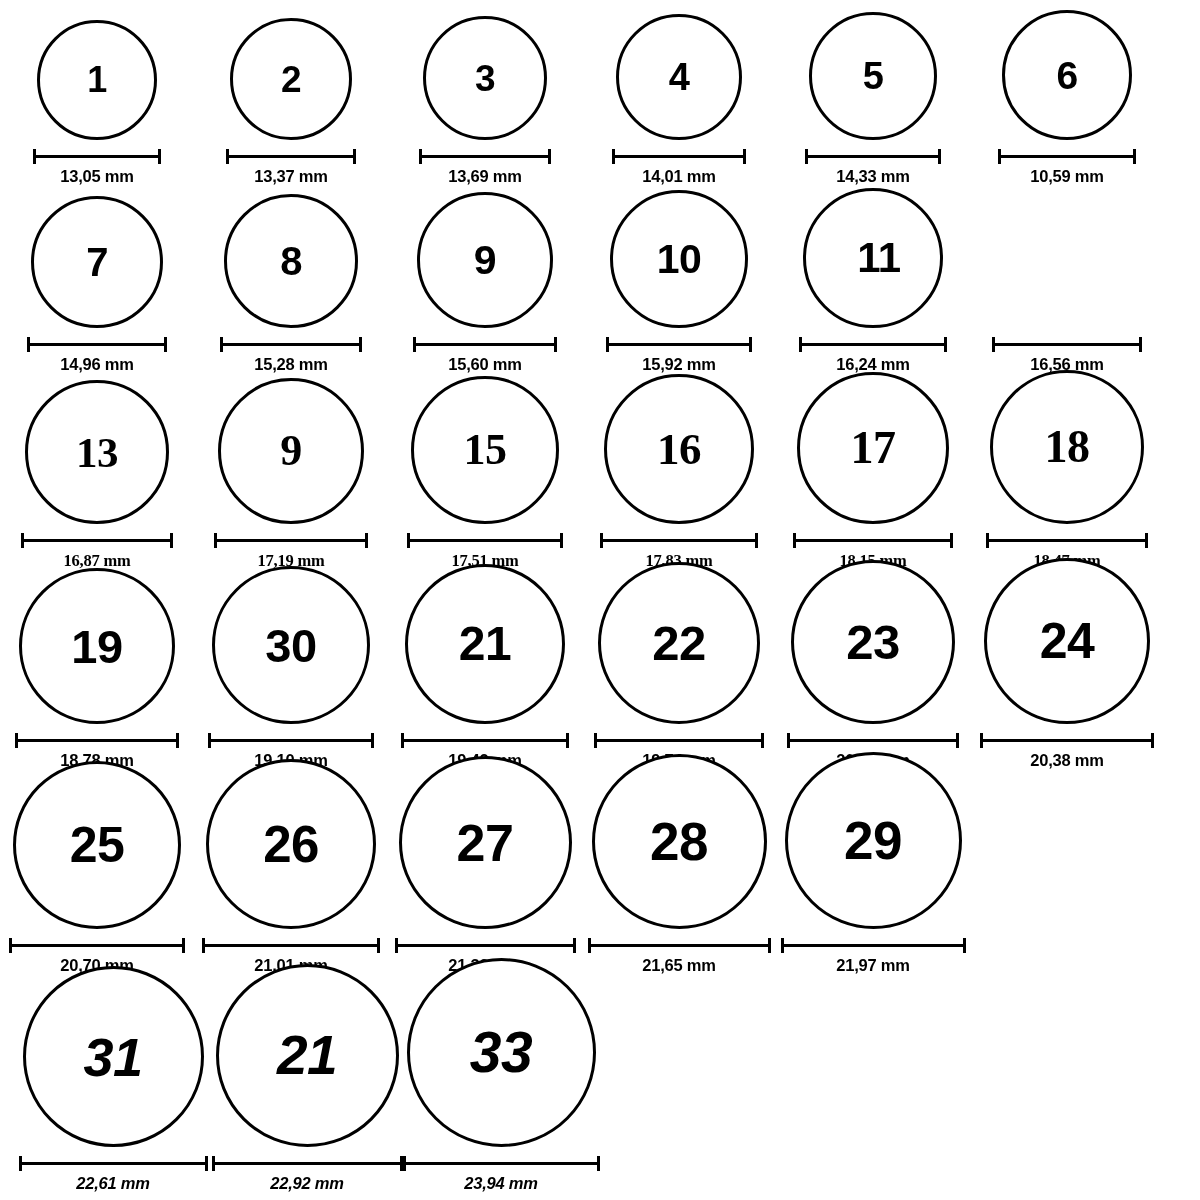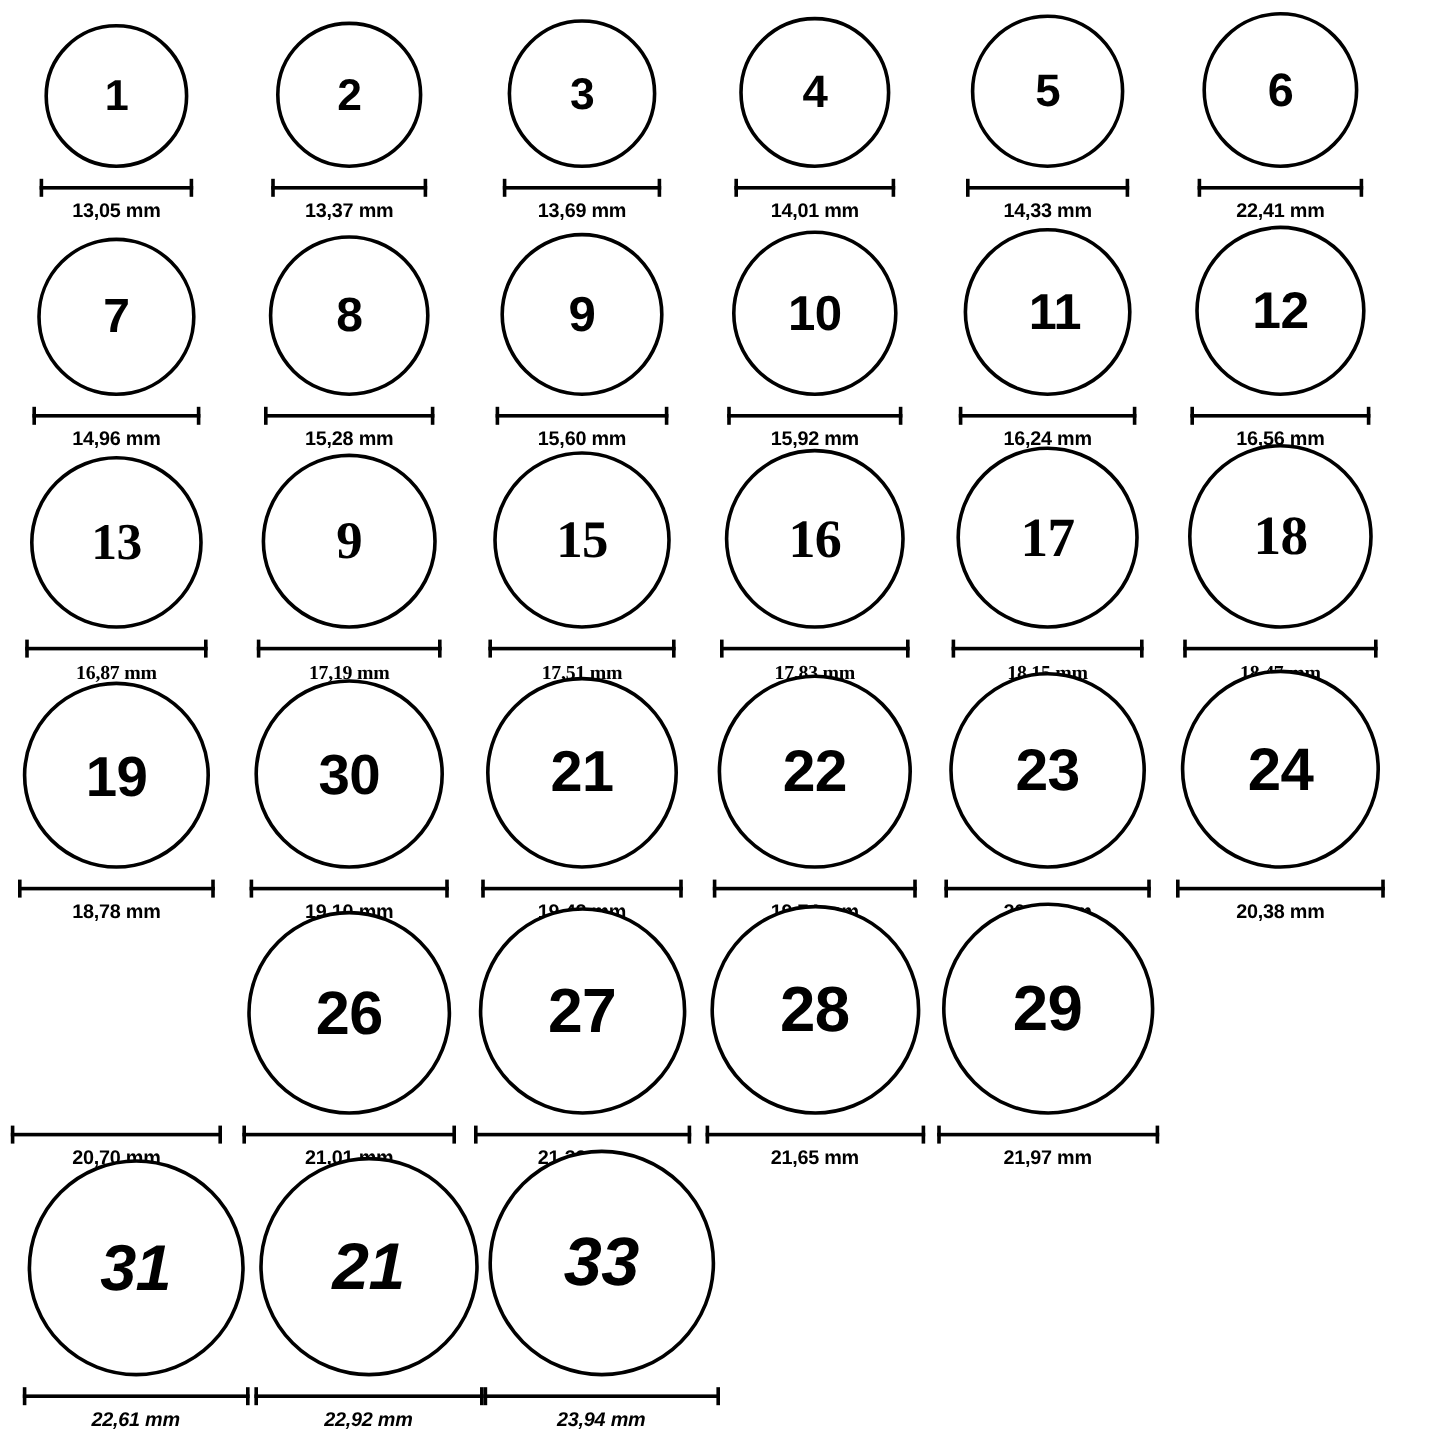--- a/index.html
+++ b/index.html
@@ -140,21 +140,21 @@
       </div>
       <div class="cell">
         <div class="ring" style="width: 130px; height: 130px;">
           <span class="ring-label" style="font-size: 39px;">6</span>
         </div>
         <div class="measure" style="width: 138px;">
           <div class="cap left"></div>
           <div class="bar"></div>
           <div class="cap right"></div>
         </div>
-        <div class="mm">22,41 mm</div>
+        <div class="mm">10,59 mm</div>
       </div>
     </div>
     <div class="row" style="position: absolute; top: 188px; left: 0px;">
       <div class="cell">
         <div class="ring" style="width: 132px; height: 132px;">
           <span class="ring-label" style="font-size: 40px;">7</span>
         </div>
         <div class="measure" style="width: 140px;">
           <div class="cap left"></div>
           <div class="bar"></div>
@@ -200,23 +200,20 @@
           <span class="ring-label" style="font-size: 42px; margin-left: 12px;">11</span>
         </div>
         <div class="measure" style="width: 148px;">
           <div class="cap left"></div>
           <div class="bar"></div>
           <div class="cap right"></div>
         </div>
         <div class="mm">16,24 mm</div>
       </div>
       <div class="cell">
-        <div class="ring" style="width: 142px; height: 142px;">
-          <span class="ring-label" style="font-size: 43px;">12</span>
-        </div>
         <div class="measure" style="width: 150px;">
           <div class="cap left"></div>
           <div class="bar"></div>
           <div class="cap right"></div>
         </div>
         <div class="mm">16,56 mm</div>
       </div>
     </div>
     <div class="row" style="position: absolute; top: 370px; left: 0px; font-family: Liberation Serif, serif;">
       <div class="cell">
@@ -349,20 +346,23 @@
         <div class="measure" style="width: 174px;">
           <div class="cap left"></div>
           <div class="bar"></div>
           <div class="cap right"></div>
         </div>
         <div class="mm">20,38 mm</div>
       </div>
     </div>
     <div class="row" style="position: absolute; top: 752px; left: 0px;">
       <div class="cell">
+        <div class="ring" style="width: 168px; height: 168px;">
+          <span class="ring-label" style="font-size: 50px;">25</span>
+        </div>
         <div class="measure" style="width: 176px;">
           <div class="cap left"></div>
           <div class="bar"></div>
           <div class="cap right"></div>
         </div>
         <div class="mm">20,70 mm</div>
       </div>
       <div class="cell">
         <div class="ring" style="width: 170px; height: 170px;">
           <span class="ring-label" style="font-size: 51px;">26</span>

